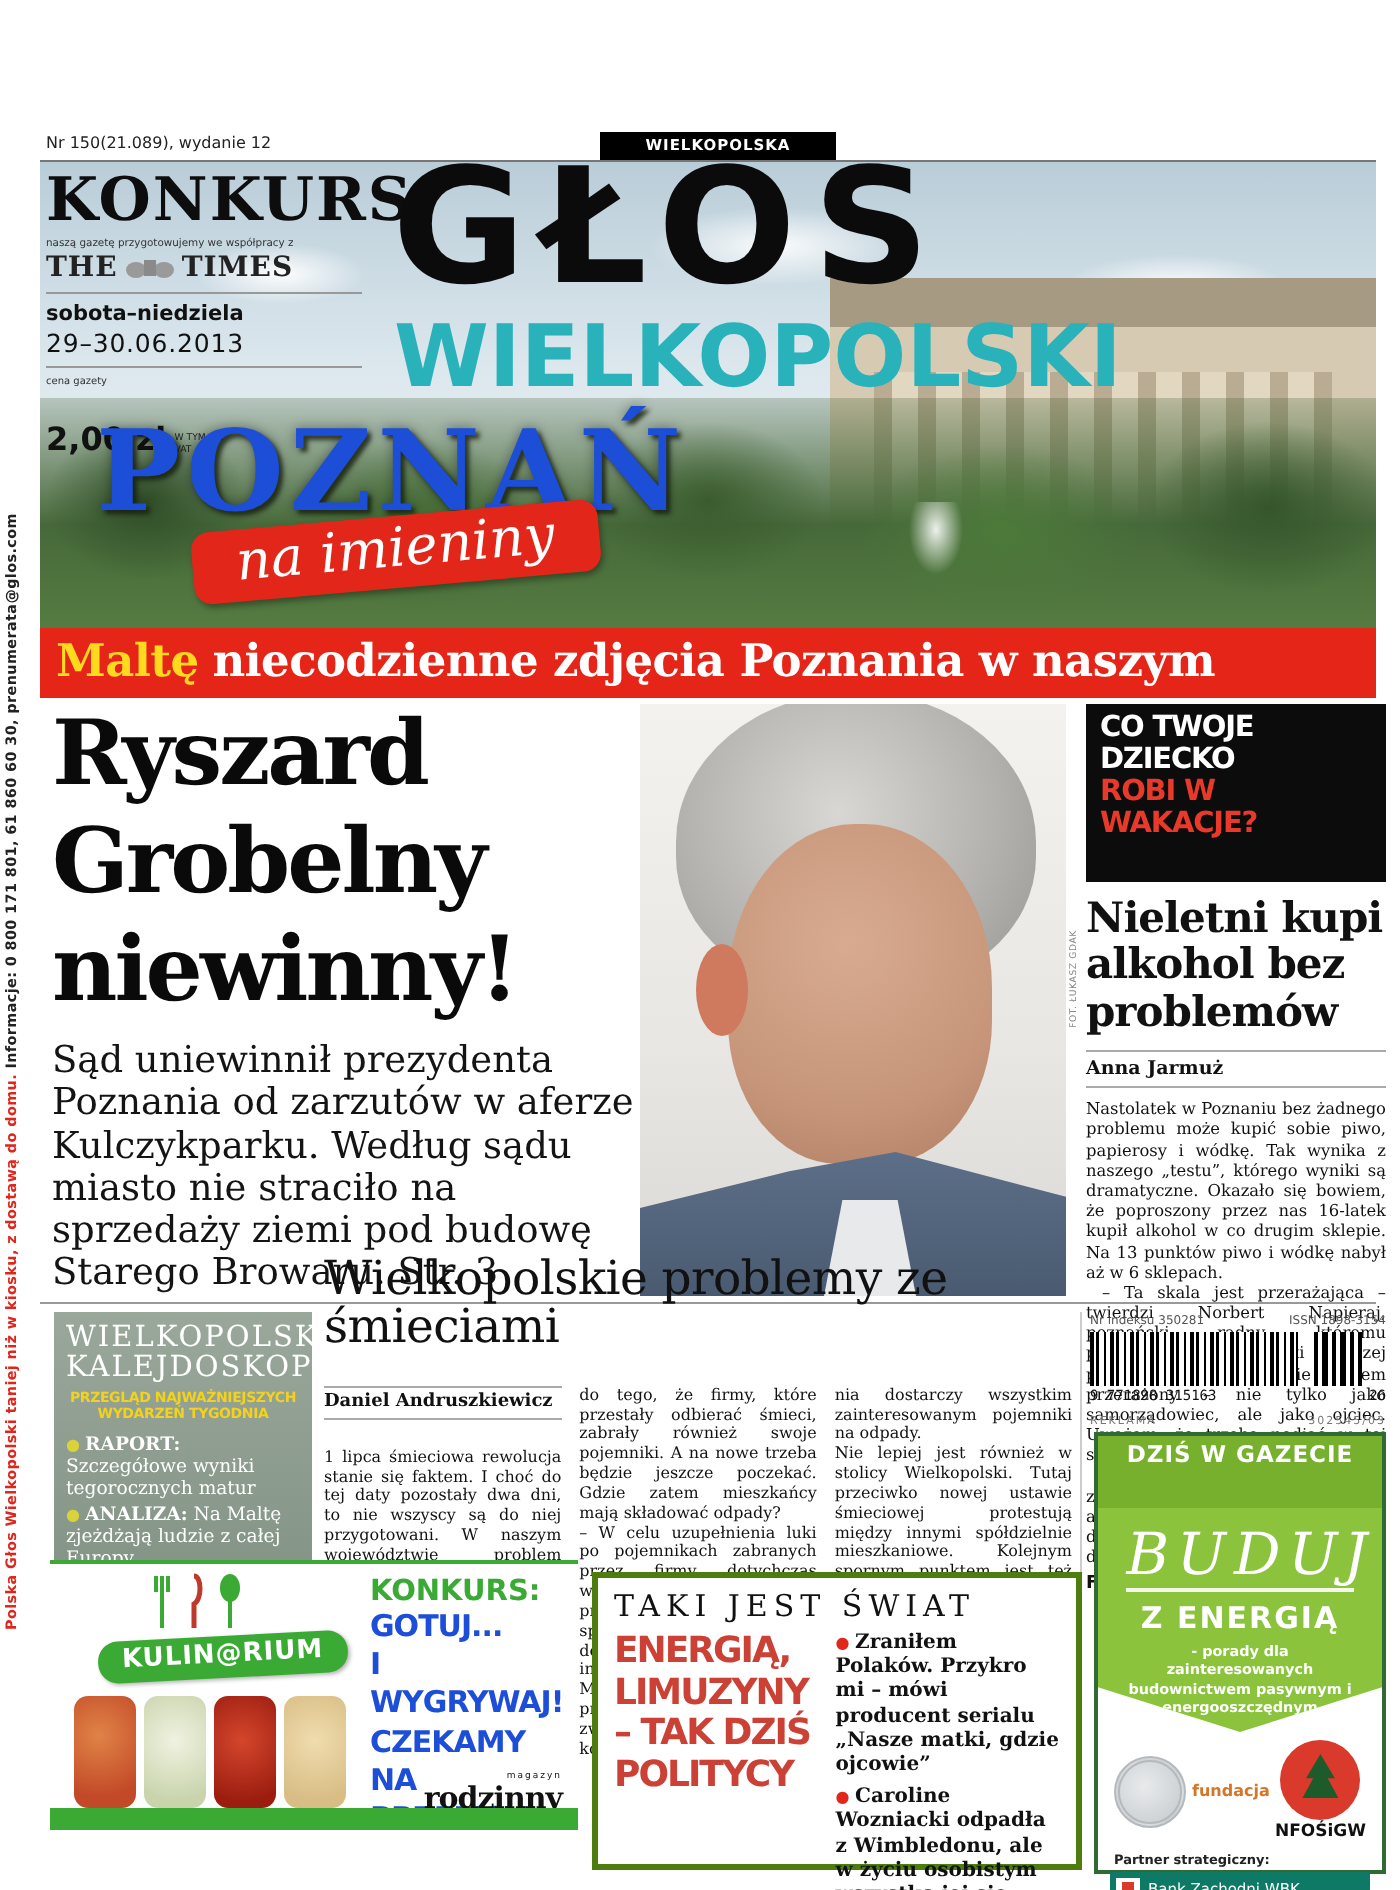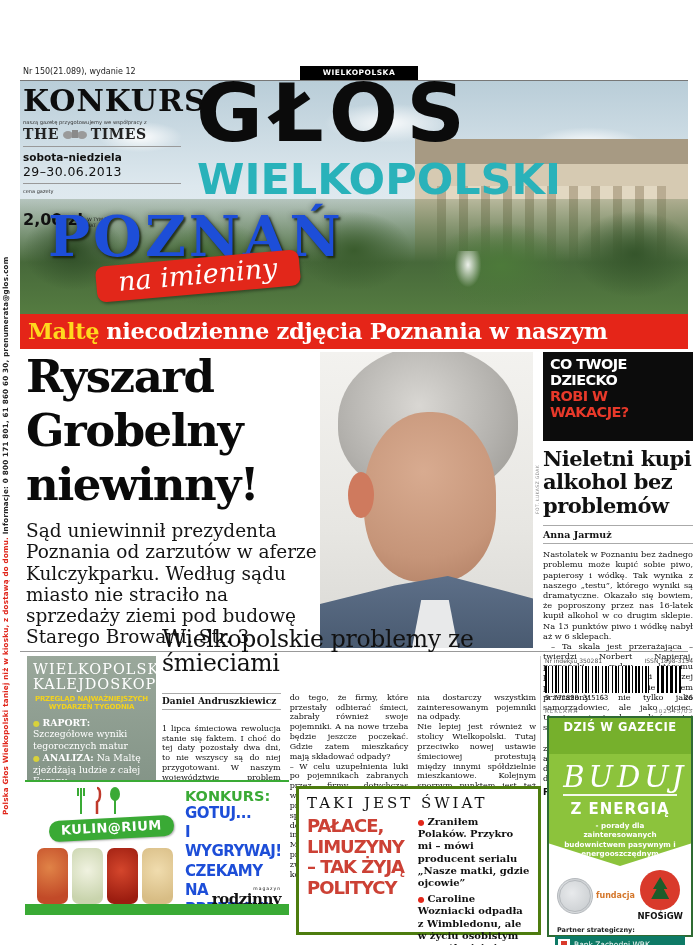--- a/index.html
+++ b/index.html
@@ -394,23 +394,23 @@
       <div class="mg">magazyn</div>
       <div class="rd">rodzinny</div>
     </div>
     <div class="bar"></div>
   </div>
 
   <div class="swiat">
     <div class="t">TAKI JEST ŚWIAT</div>
     <div class="row">
       <div class="left">
-        <div>PAŁACE,</div>
+        <div>ENERGIĄ,</div>
         <div>LIMUZYNY</div>
-        <div>– TAK ŻYJĄ</div>
+        <div>– TAK DZIŚ</div>
         <div>POLITYCY</div>
       </div>
       <div class="right">
         <p>Zraniłem Polaków. Przykro mi – mówi producent serialu „Nasze matki, gdzie ojcowie”</p>
         <p>Caroline Wozniacki odpadła z Wimbledonu, ale w życiu osobistym wszystko jej się układa</p>
       </div>
     </div>
   </div>
 
 </div>

